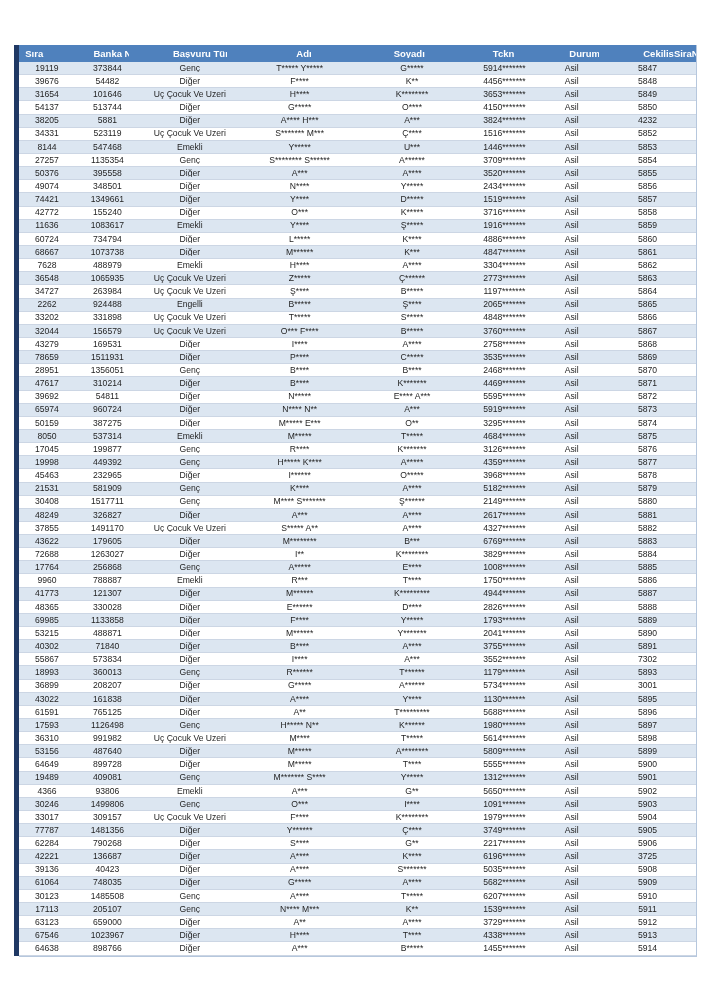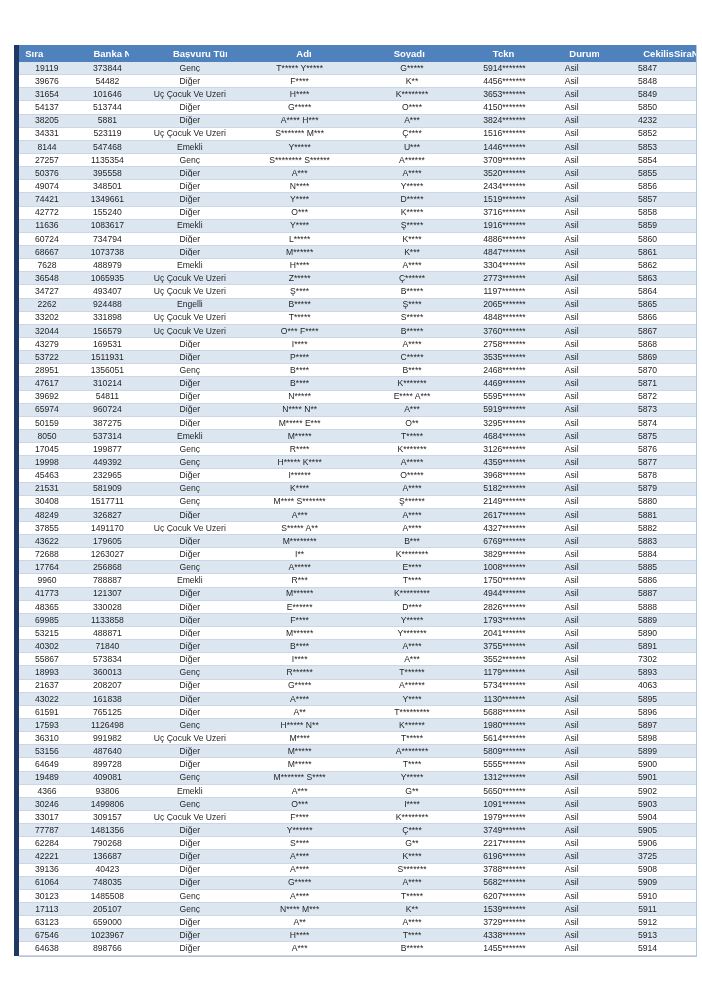--- a/index.html
+++ b/index.html
@@ -245,21 +245,21 @@
           <div class="cell">1065935</div>
           <div class="cell">Üç Çocuk Ve Üzeri</div>
           <div class="cell">Z*****</div>
           <div class="cell">Ç******</div>
           <div class="cell">2773*******</div>
           <div class="cell">Asil</div>
           <div class="cell">5863</div>
         </div>
         <div class="row">
           <div class="cell">34727</div>
-          <div class="cell">493407</div>
+          <div class="cell">263984</div>
           <div class="cell">Üç Çocuk Ve Üzeri</div>
           <div class="cell">Ş****</div>
           <div class="cell">B*****</div>
           <div class="cell">1197*******</div>
           <div class="cell">Asil</div>
           <div class="cell">5864</div>
         </div>
         <div class="row">
           <div class="cell">2262</div>
           <div class="cell">924488</div>
@@ -294,21 +294,21 @@
           <div class="cell">43279</div>
           <div class="cell">169531</div>
           <div class="cell">Diğer</div>
           <div class="cell">İ****</div>
           <div class="cell">A****</div>
           <div class="cell">2758*******</div>
           <div class="cell">Asil</div>
           <div class="cell">5868</div>
         </div>
         <div class="row">
-          <div class="cell">53722</div>
+          <div class="cell">78659</div>
           <div class="cell">1511931</div>
           <div class="cell">Diğer</div>
           <div class="cell">P****</div>
           <div class="cell">C*****</div>
           <div class="cell">3535*******</div>
           <div class="cell">Asil</div>
           <div class="cell">5869</div>
         </div>
         <div class="row">
           <div class="cell">28951</div>
@@ -544,28 +544,28 @@
           <div class="cell">18993</div>
           <div class="cell">360013</div>
           <div class="cell">Genç</div>
           <div class="cell">R******</div>
           <div class="cell">T******</div>
           <div class="cell">1179*******</div>
           <div class="cell">Asil</div>
           <div class="cell">5893</div>
         </div>
         <div class="row">
-          <div class="cell">21637</div>
+          <div class="cell">36899</div>
           <div class="cell">208207</div>
           <div class="cell">Diğer</div>
           <div class="cell">G*****</div>
           <div class="cell">A******</div>
           <div class="cell">5734*******</div>
           <div class="cell">Asil</div>
-          <div class="cell">4063</div>
+          <div class="cell">3001</div>
         </div>
         <div class="row">
           <div class="cell">43022</div>
           <div class="cell">161838</div>
           <div class="cell">Diğer</div>
           <div class="cell">A****</div>
           <div class="cell">Y****</div>
           <div class="cell">1130*******</div>
           <div class="cell">Asil</div>
           <div class="cell">5895</div>
@@ -689,21 +689,21 @@
           <div class="cell">6196*******</div>
           <div class="cell">Asil</div>
           <div class="cell">3725</div>
         </div>
         <div class="row">
           <div class="cell">39136</div>
           <div class="cell">40423</div>
           <div class="cell">Diğer</div>
           <div class="cell">A****</div>
           <div class="cell">S*******</div>
-          <div class="cell">3788*******</div>
+          <div class="cell">5035*******</div>
           <div class="cell">Asil</div>
           <div class="cell">5908</div>
         </div>
         <div class="row">
           <div class="cell">61064</div>
           <div class="cell">748035</div>
           <div class="cell">Diğer</div>
           <div class="cell">G*****</div>
           <div class="cell">A****</div>
           <div class="cell">5682*******</div>

